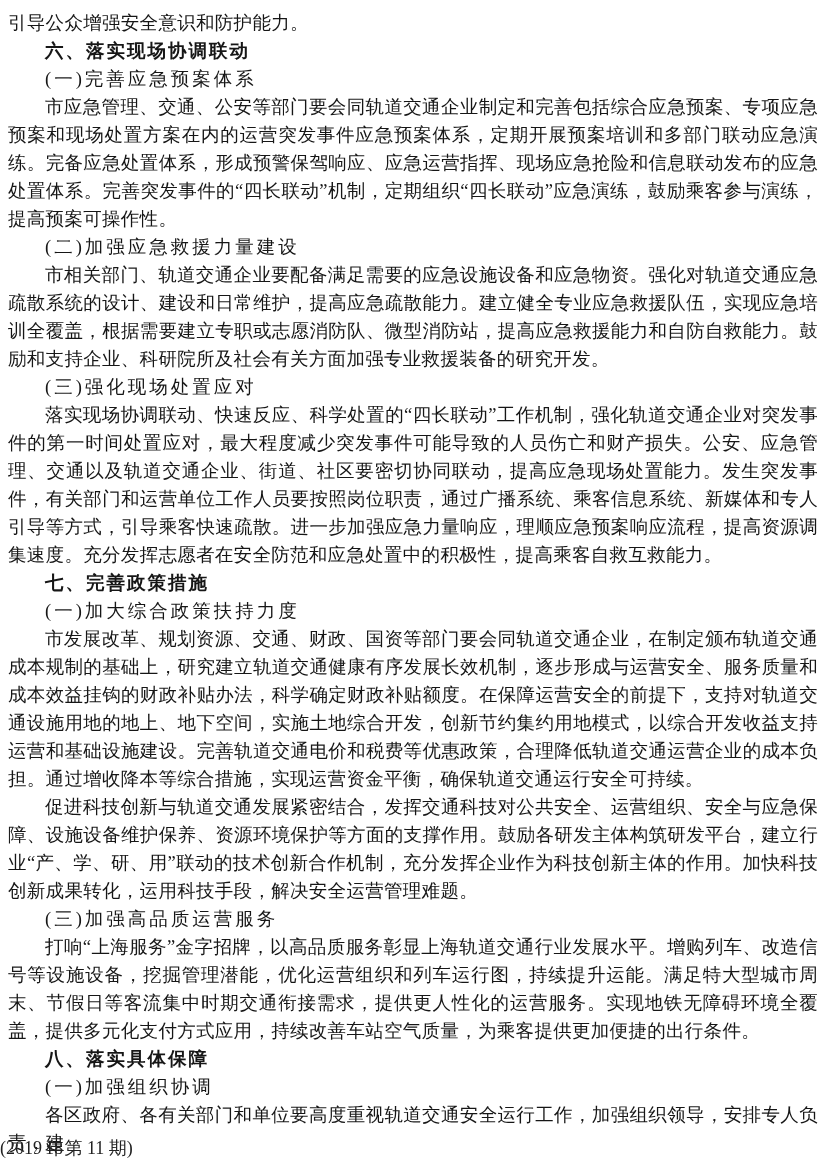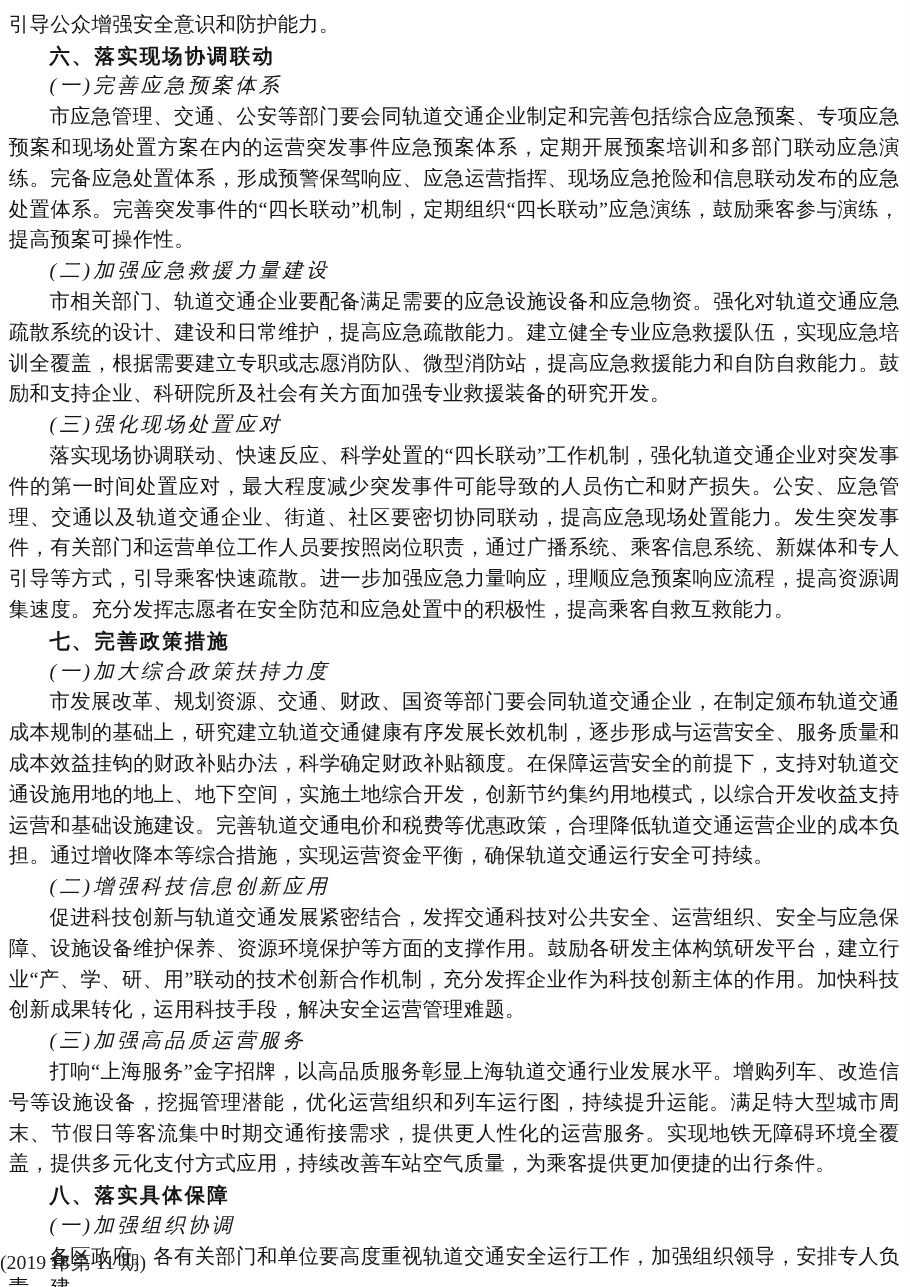--- a/index.html
+++ b/index.html
@@ -26,21 +26,20 @@
     text-align: justify;
     letter-spacing: 0.3px;
   }
   p.para, p.sub, p.heading { text-indent: 2em; }
   p.heading {
     font-family: "Liberation Sans", "DejaVu Sans", sans-serif;
     font-weight: 700;
     letter-spacing: 2px;
   }
   p.sub {
-    font-style: italic;
     letter-spacing: 3px;
   }
   .footer {
     position: absolute;
     left: 0; bottom: 8px;
     width: 100%;
     height: 28px;
     line-height: 28px;
     font-size: 18px;
     color: #222;
@@ -63,21 +62,20 @@
     <p class="heading">六、落实现场协调联动</p>
     <p class="sub">(一)完善应急预案体系</p>
     <p class="para">市应急管理、交通、公安等部门要会同轨道交通企业制定和完善包括综合应急预案、专项应急预案和现场处置方案在内的运营突发事件应急预案体系，定期开展预案培训和多部门联动应急演练。完备应急处置体系，形成预警保驾响应、应急运营指挥、现场应急抢险和信息联动发布的应急处置体系。完善突发事件的“四长联动”机制，定期组织“四长联动”应急演练，鼓励乘客参与演练，提高预案可操作性。</p>
     <p class="sub">(二)加强应急救援力量建设</p>
     <p class="para">市相关部门、轨道交通企业要配备满足需要的应急设施设备和应急物资。强化对轨道交通应急疏散系统的设计、建设和日常维护，提高应急疏散能力。建立健全专业应急救援队伍，实现应急培训全覆盖，根据需要建立专职或志愿消防队、微型消防站，提高应急救援能力和自防自救能力。鼓励和支持企业、科研院所及社会有关方面加强专业救援装备的研究开发。</p>
     <p class="sub">(三)强化现场处置应对</p>
     <p class="para">落实现场协调联动、快速反应、科学处置的“四长联动”工作机制，强化轨道交通企业对突发事件的第一时间处置应对，最大程度减少突发事件可能导致的人员伤亡和财产损失。公安、应急管理、交通以及轨道交通企业、街道、社区要密切协同联动，提高应急现场处置能力。发生突发事件，有关部门和运营单位工作人员要按照岗位职责，通过广播系统、乘客信息系统、新媒体和专人引导等方式，引导乘客快速疏散。进一步加强应急力量响应，理顺应急预案响应流程，提高资源调集速度。充分发挥志愿者在安全防范和应急处置中的积极性，提高乘客自救互救能力。</p>
     <p class="heading">七、完善政策措施</p>
     <p class="sub">(一)加大综合政策扶持力度</p>
     <p class="para">市发展改革、规划资源、交通、财政、国资等部门要会同轨道交通企业，在制定颁布轨道交通成本规制的基础上，研究建立轨道交通健康有序发展长效机制，逐步形成与运营安全、服务质量和成本效益挂钩的财政补贴办法，科学确定财政补贴额度。在保障运营安全的前提下，支持对轨道交通设施用地的地上、地下空间，实施土地综合开发，创新节约集约用地模式，以综合开发收益支持运营和基础设施建设。完善轨道交通电价和税费等优惠政策，合理降低轨道交通运营企业的成本负担。通过增收降本等综合措施，实现运营资金平衡，确保轨道交通运行安全可持续。</p>
-    <p class="sub">(二)增强科技信息创新应用</p>
     <p class="para">促进科技创新与轨道交通发展紧密结合，发挥交通科技对公共安全、运营组织、安全与应急保障、设施设备维护保养、资源环境保护等方面的支撑作用。鼓励各研发主体构筑研发平台，建立行业“产、学、研、用”联动的技术创新合作机制，充分发挥企业作为科技创新主体的作用。加快科技创新成果转化，运用科技手段，解决安全运营管理难题。</p>
     <p class="sub">(三)加强高品质运营服务</p>
     <p class="para">打响“上海服务”金字招牌，以高品质服务彰显上海轨道交通行业发展水平。增购列车、改造信号等设施设备，挖掘管理潜能，优化运营组织和列车运行图，持续提升运能。满足特大型城市周末、节假日等客流集中时期交通衔接需求，提供更人性化的运营服务。实现地铁无障碍环境全覆盖，提供多元化支付方式应用，持续改善车站空气质量，为乘客提供更加便捷的出行条件。</p>
     <p class="heading">八、落实具体保障</p>
     <p class="sub">(一)加强组织协调</p>
     <p class="para">各区政府、各有关部门和单位要高度重视轨道交通安全运行工作，加强组织领导，安排专人负责，建</p>
   </div>
   <div class="footer">
     <span class="page-num">18</span>
     <div class="issue">(2019 年第 11 期)</div>

